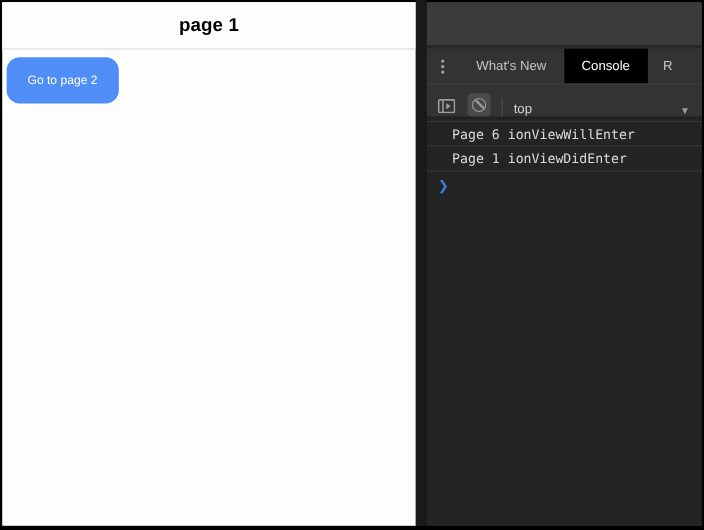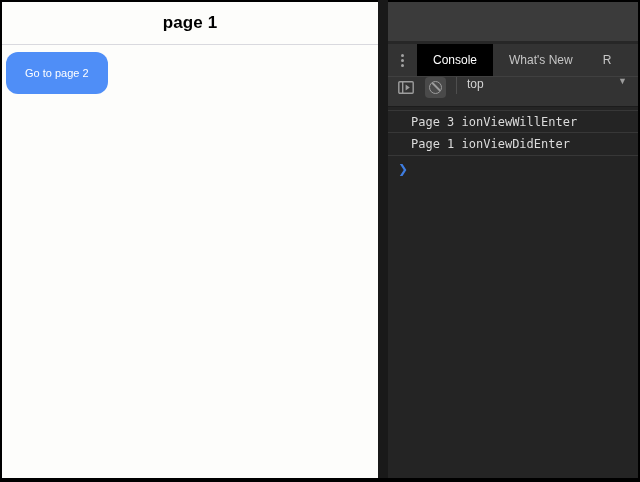--- a/index.html
+++ b/index.html
@@ -35,21 +35,21 @@
   .dt-empty{height:42px;background:var(--empty_area_bg);border-bottom:3px solid #272727;}
 
   .dt-tabbar{height:32px;background:var(--panel_bg);display:flex;align-items:stretch;overflow:hidden;}
   .kebab{width:29px;display:flex;flex-direction:column;align-items:center;justify-content:center;gap:2px;cursor:pointer;}
   .kebab i{width:3px;height:3px;border-radius:50%;background:#a2a2a2;}
   .tab{display:flex;align-items:center;padding:0 16px;font-size:12px;color:#c6c6c6;white-space:nowrap;cursor:pointer;}
   .tab.active{background:var(--tab_active_bg);color:var(--tab_active_text);}
   .tab.partial{padding:0 0 0 14px;}
 
   .dt-toolbar{height:31px;background:var(--panel_bg);border-top:1px solid #404040;
-    border-bottom:1px solid #1c1c1c;display:flex;align-items:flex-start;padding:0 7px;}
+    border-bottom:1px solid #1c1c1c;display:flex;align-items:flex-end;padding:0 7px;}
   .icon-sidebar{display:flex;align-items:center;justify-content:center;width:22px;height:20px;cursor:pointer;}
   .icon-clear{width:21px;height:21px;margin-left:8px;border-radius:4px;background:#4a4a4a;
     display:flex;align-items:center;justify-content:center;cursor:pointer;position:relative;}
   .no-sign{width:13px;height:13px;border:1.6px solid #9d9d9d;border-radius:50%;position:relative;overflow:hidden;}
   .no-sign::after{content:"";position:absolute;left:-2px;top:4.2px;width:17px;height:1.6px;
     background:#9d9d9d;transform:rotate(45deg);}
   .vsep{width:1px;height:17px;background:#4e4e4e;margin:0 10px 0 10px;}
   .context-label{font-size:12px;color:#d2d2d2;}
   .dd-arrow{margin-left:auto;color:#9c9c9c;font-size:9px;line-height:1;padding-right:4px;cursor:pointer;}
 
@@ -78,41 +78,41 @@
 
 <div class="devtools">
   <div class="dt-empty"></div>
 
   <div class="dt-tabbar">
     <div class="kebab">
         <i></i>
         <i></i>
         <i></i>
       </div>
+    <div class="tab">What's New</div>
     <div class="tab active">Console</div>
-    <div class="tab">What's New</div>
     <div class="tab partial">R</div>
   </div>
 
   <div class="dt-toolbar">
     <span class="icon-sidebar">
       <svg width="16" height="13" viewBox="0 0 16 13">
         <rect x="0.8" y="0.8" width="14.4" height="11.4" rx="1" fill="none" stroke="#9d9d9d" stroke-width="1.4"></rect>
         <line x1="4.7" y1="0.8" x2="4.7" y2="12.2" stroke="#9d9d9d" stroke-width="1.4"></line>
         <path d="M7.6 3.6 L11.8 6.5 L7.6 9.4 Z" fill="#9d9d9d"></path>
       </svg>
     </span>
     <span class="icon-clear">
       <span class="no-sign"></span>
     </span>
     <span class="vsep"></span>
     <span class="context-label">top</span>
     <span class="dd-arrow">▼</span>
   </div>
 
   <div class="dt-console">
-    <div class="console-row">Page 3 ionViewWillEnter</div>
+    <div class="console-row">Page 6 ionViewWillEnter</div>
     <div class="console-row">Page 1 ionViewDidEnter</div>
     <div class="prompt-row">
       <span class="prompt-chevron">❯</span>
     </div>
   </div>
 </div>
 
 </body></html>

